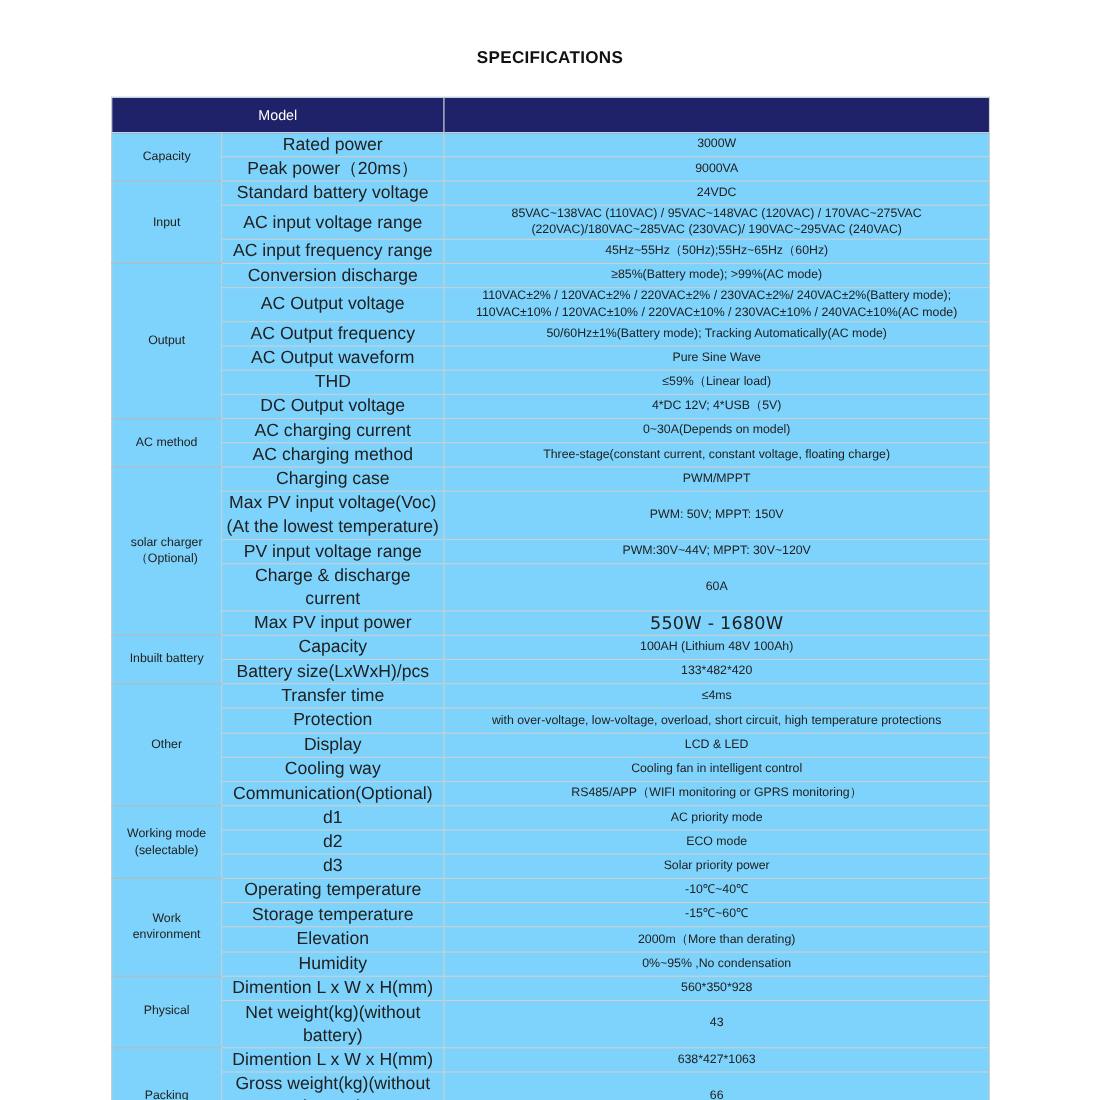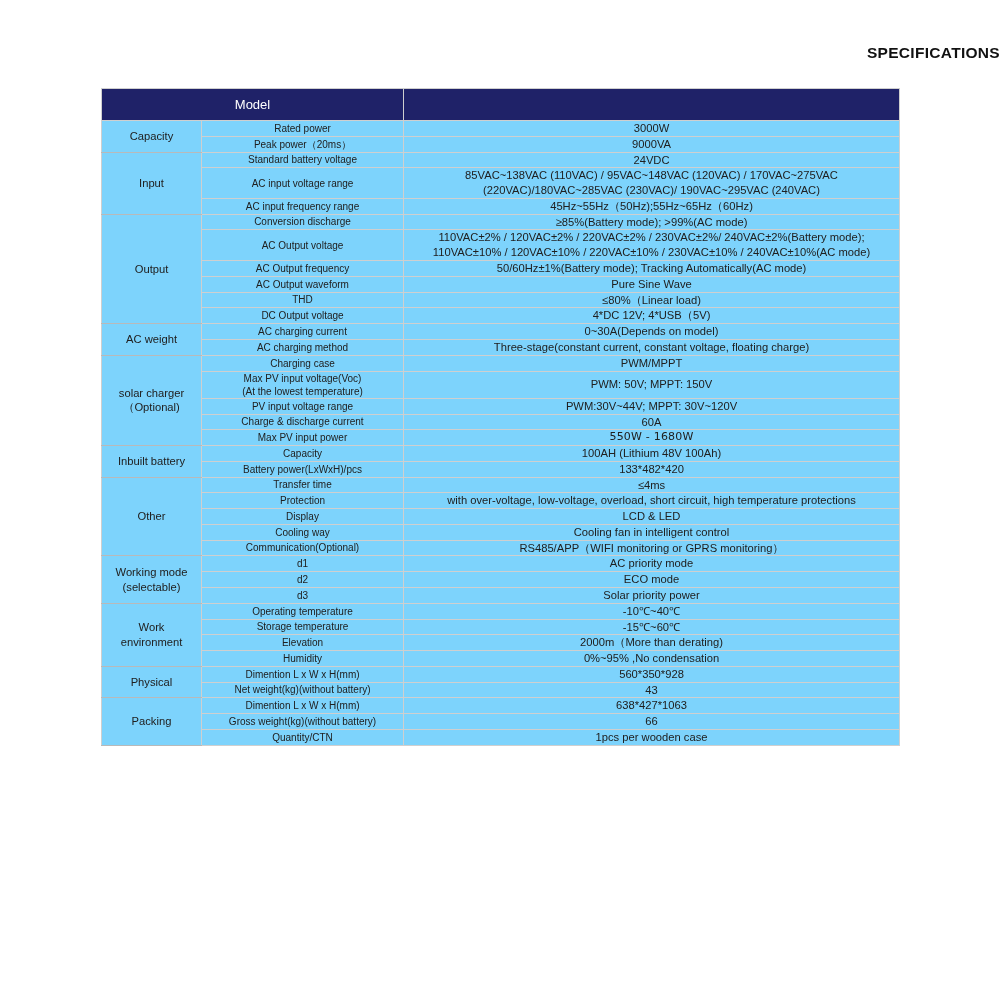--- a/index.html
+++ b/index.html
@@ -18,21 +18,21 @@
     position: relative;
     width: 1000px;
     height: 1000px;
     background: #ffffff;
   }
   .doc-title {
     position: absolute;
     top: 44px;
     left: 0;
     width: 1000px;
-    text-align: right;
+    text-align: center;
     font-size: 15.5px;
     font-weight: bold;
     letter-spacing: 0.3px;
     color: #111111;
   }
   .spec-table {
     position: absolute;
     left: 101px;
     top: 88px;
     width: 798px;
@@ -68,39 +68,39 @@
   .col-group { width: 100px; }
   .col-param { width: 202px; }
   .col-value { width: 496px; }
 
   
   td.group-cell {
     font-size: 11.2px;
     color: #202020;
   }
   td.param-cell {
-    font-size: 10px;
+    font-size: 16px;
     color: #202020;
   }
   td.value-cell {
     font-size: 11.2px;
     color: #202020;
   }
   
   tr.group-start > td {
     border-top: 1px solid #b9b9b9;
   }
   td.grouped {
     border-bottom: 1px solid #b9b9b9;
     border-top: 1px solid #b9b9b9;
   }
   
   td.value-cell.emph {
     font-family: "DejaVu Sans", sans-serif;
-    font-size: 11px;
+    font-size: 16px;
     letter-spacing: 0.2px;
   }
   .two-line { white-space: pre-line; }
 </style>
 </head>
 <body>
 
 <div class="page">
 
   <div class="doc-title">SPECIFICATIONS</div>
@@ -153,28 +153,28 @@
         <tr>
           <td class="param-cell two-line">AC Output frequency</td>
           <td class="value-cell two-line">50/60Hz±1%(Battery mode); Tracking Automatically(AC mode)</td>
         </tr>
         <tr>
           <td class="param-cell two-line">AC Output waveform</td>
           <td class="value-cell two-line">Pure Sine Wave</td>
         </tr>
         <tr>
           <td class="param-cell two-line">THD</td>
-          <td class="value-cell two-line">≤80%（Linear load)</td>
+          <td class="value-cell two-line">≤59%（Linear load)</td>
         </tr>
         <tr>
           <td class="param-cell two-line">DC Output voltage</td>
           <td class="value-cell two-line">4*DC 12V; 4*USB（5V)</td>
         </tr>
         <tr class="group-start">
-          <td class="group-cell grouped two-line" rowspan="2">AC weight</td>
+          <td class="group-cell grouped two-line" rowspan="2">AC method</td>
           <td class="param-cell two-line">AC charging current</td>
           <td class="value-cell two-line">0~30A(Depends on model)</td>
         </tr>
         <tr>
           <td class="param-cell two-line">AC charging method</td>
           <td class="value-cell two-line">Three-stage(constant current, constant voltage, floating charge)</td>
         </tr>
         <tr class="group-start">
           <td class="group-cell grouped two-line" rowspan="5">solar charger
 （Optional)</td>
@@ -197,21 +197,21 @@
         <tr>
           <td class="param-cell two-line">Max PV input power</td>
           <td class="value-cell two-line emph">550W - 1680W</td>
         </tr>
         <tr class="group-start">
           <td class="group-cell grouped two-line" rowspan="2">Inbuilt battery</td>
           <td class="param-cell two-line">Capacity</td>
           <td class="value-cell two-line">100AH (Lithium 48V 100Ah)</td>
         </tr>
         <tr>
-          <td class="param-cell two-line">Battery power(LxWxH)/pcs</td>
+          <td class="param-cell two-line">Battery size(LxWxH)/pcs</td>
           <td class="value-cell two-line">133*482*420</td>
         </tr>
         <tr class="group-start">
           <td class="group-cell grouped two-line" rowspan="5">Other</td>
           <td class="param-cell two-line">Transfer time</td>
           <td class="value-cell two-line">≤4ms</td>
         </tr>
         <tr>
           <td class="param-cell two-line">Protection</td>
           <td class="value-cell two-line">with over-voltage, low-voltage, overload, short circuit, high temperature protections</td>

